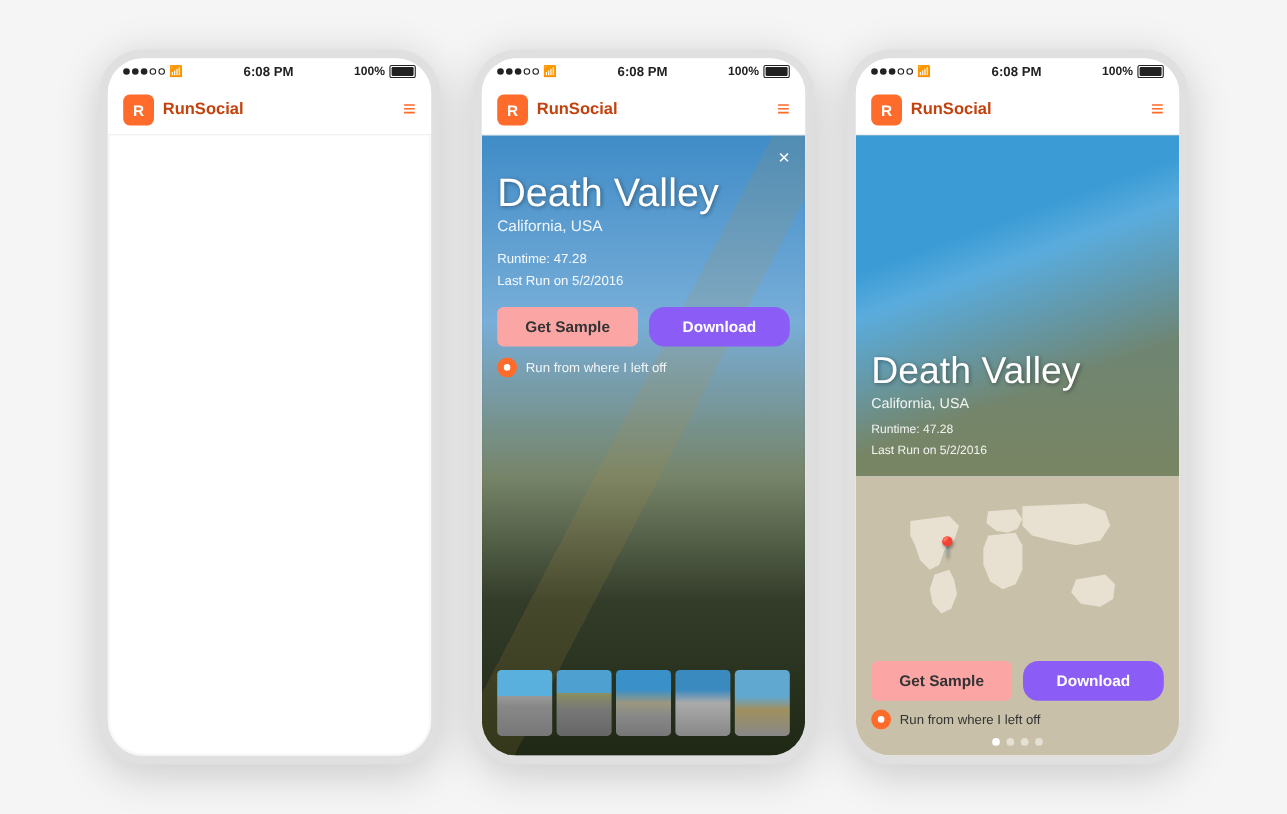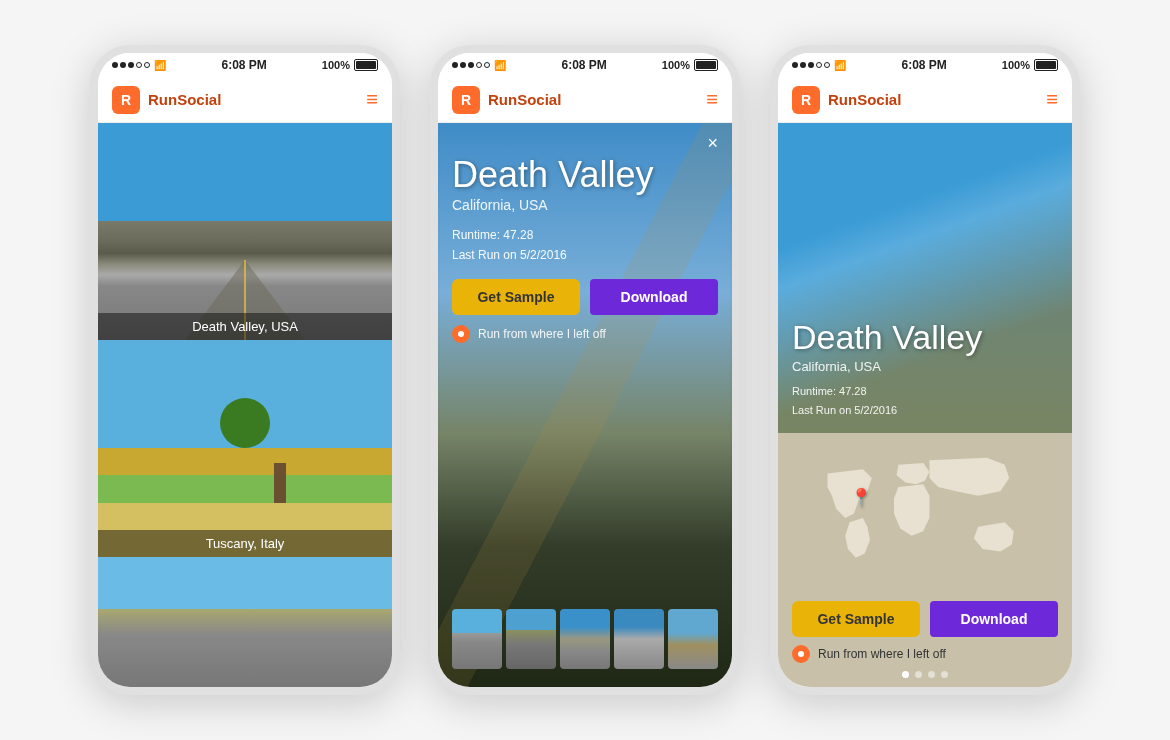--- a/index.html
+++ b/index.html
@@ -158,34 +158,34 @@
     }
 
     .modal-buttons {
       display: flex;
       gap: 10px;
       margin-top: 14px;
     }
     .btn-sample {
       flex: 1;
       padding: 10px 0;
-      background: #eab308;
+      background: #fca5a5;
       border: none;
       border-radius: 6px;
       font-size: 14px;
       font-weight: 600;
       color: #333;
       cursor: pointer;
     }
     .btn-download {
       flex: 1;
       padding: 10px 0;
-      background: #6d28d9;
+      background: #8b5cf6;
       border: none;
-      border-radius: 4px;
+      border-radius: 14px;
       font-size: 14px;
       font-weight: 600;
       color: #fff;
       cursor: pointer;
     }
 
     .radio-row {
       display: flex;
       align-items: center;
       gap: 8px;
@@ -333,50 +333,20 @@
   <div class="app-header">
     <div class="app-logo">
       <div class="logo-icon">
         <span>R</span>
       </div>
       <span class="app-name">RunSocial</span>
     </div>
     <span class="hamburger">≡</span>
   </div>
 
-  <div class="phone-content">
-    <div class="route-list">
-
-      <div class="route-item">
-        <div style="width:100%;height:100%;position:relative;background:linear-gradient(to bottom, #3a9bd5 45%, #7a7a6a 45%, #6a6a5a 55%, #5a5a4a 60%, #8a8a7a 65%, #aaa 70%, #888 75%, #777 100%);">
-
-          <div style="position:absolute;bottom:0;left:50%;transform:translateX(-50%);width:0;height:0;border-left:60px solid transparent;border-right:60px solid transparent;border-bottom:80px solid #6a6a5a;opacity:0.5;"></div>
-          <div style="position:absolute;bottom:0;left:50%;transform:translateX(-50%);width:2px;height:80px;background:#f0c040;opacity:0.7;"></div>
-        </div>
-        <div class="route-label">
-          <span>Death Valley, USA</span>
-        </div>
-      </div>
-
-      <div class="route-item">
-        <div style="width:100%;height:100%;position:relative;background:linear-gradient(to bottom, #5ab0dc 50%, #c8a830 50%, #c8a830 62%, #7aba50 62%, #7aba50 75%, #d4c060 75%);">
-
-          <div style="position:absolute;bottom:25%;left:60%;width:12px;height:40px;background:#6a5030;"></div>
-          <div style="position:absolute;bottom:50%;left:50%;width:50px;height:50px;border-radius:50%;background:#3a7a20;transform:translateX(-50%);"></div>
-        </div>
-        <div class="route-label">
-          <span>Tuscany, Italy</span>
-        </div>
-      </div>
-
-      <div class="route-item" style="flex:0.6;">
-        <div style="width:100%;height:100%;background:linear-gradient(to bottom, #6abbe6 40%, #a8a870 40%, #888 60%, #777 100%);"></div>
-      </div>
-    </div>
-  </div>
 </div>
 
 <div class="phone">
 
   <div class="phone-status-bar">
     <div class="status-left">
       <div class="status-dots">
         <div class="status-dot"></div>
         <div class="status-dot"></div>
         <div class="status-dot"></div>

